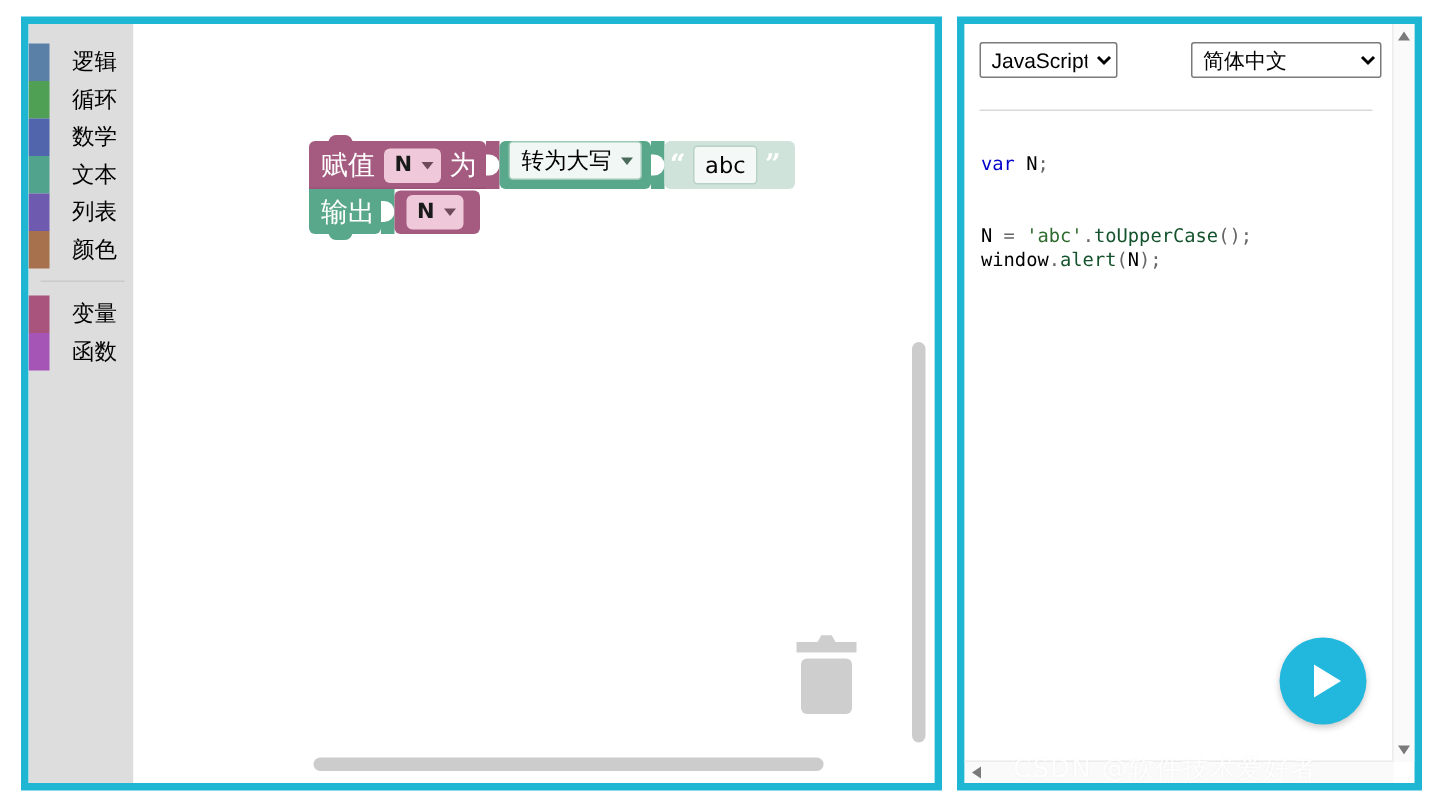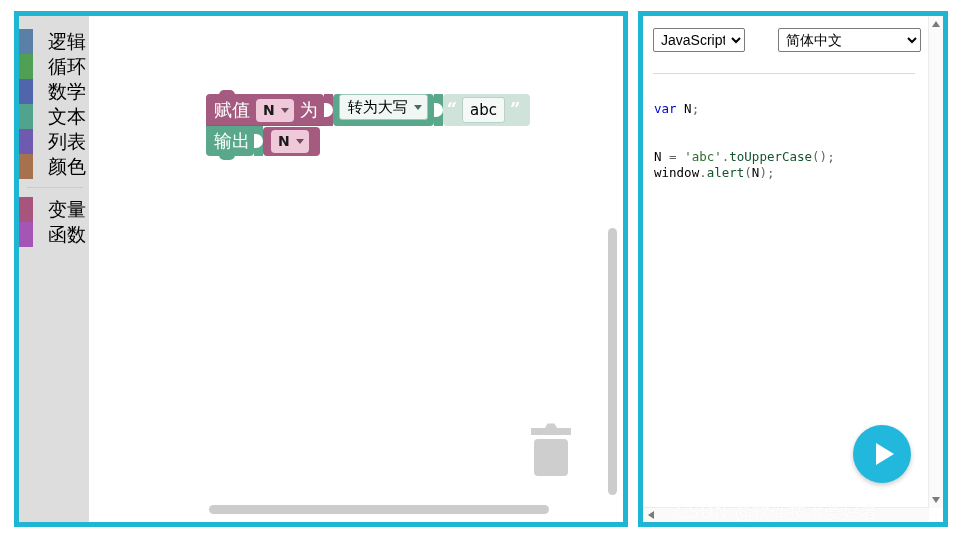--- a/index.html
+++ b/index.html
@@ -31,21 +31,21 @@
   }
   .tb-row{
     position:relative;height:25px;display:flex;align-items:center;
     cursor:pointer;
   }
   .tb-swatch{
     width:14px;height:25px;flex:0 0 14px;
   }
   .tb-label{
     margin-left:15px;
-    font-size:19px;color:#000;
+    font-size:15px;color:#000;
     font-family:"DejaVu Sans","Liberation Sans",sans-serif;
     white-space:nowrap;
   }
   .tb-gap{height:18px;position:relative;}
   .tb-gap:after{
     content:"";position:absolute;left:8px;right:6px;top:8px;height:1px;background:#cacaca;
   }
 
   
   #workspace{
@@ -182,21 +182,21 @@
     position:absolute;left:10px;top:12px;right:8px;height:24px;
     display:flex;align-items:center;
   }
   select{
     font-family:"Liberation Sans","DejaVu Sans",sans-serif;
     font-size:14px;color:#000;background:#ffffff;
     border:1px solid #7a7a7a;border-radius:2px;
     padding:2px 3px;height:24px;
   }
   #lang-select{width:92px;text-align:right;}
-  #locale-select{width:148px;margin-left:33px;}
+  #locale-select{width:148px;margin-left:49px;}
   #hrule{
     position:absolute;left:10px;top:57px;right:14px;height:1px;background:#dadada;
   }
   #code{
     position:absolute;left:11px;top:72px;right:10px;
     font-family:"DejaVu Sans Mono","Liberation Mono",monospace;
     font-size:12.5px;line-height:16px;
     white-space:pre;
   }
   .tok-kw{color:#0000cc;}

